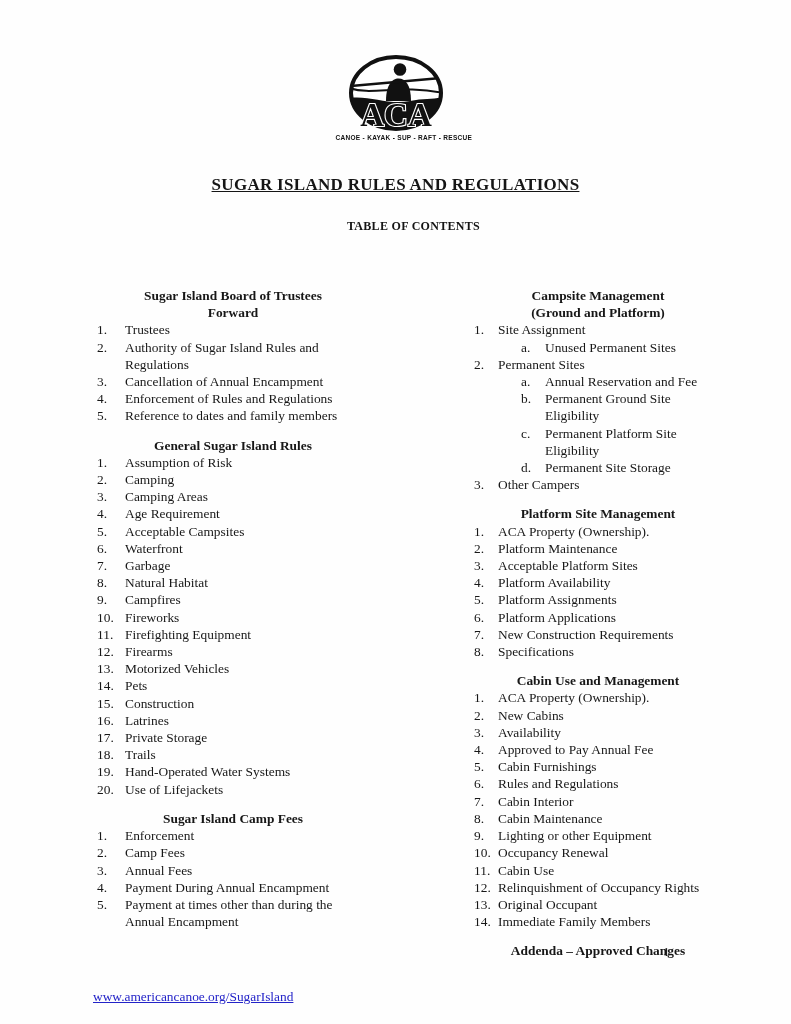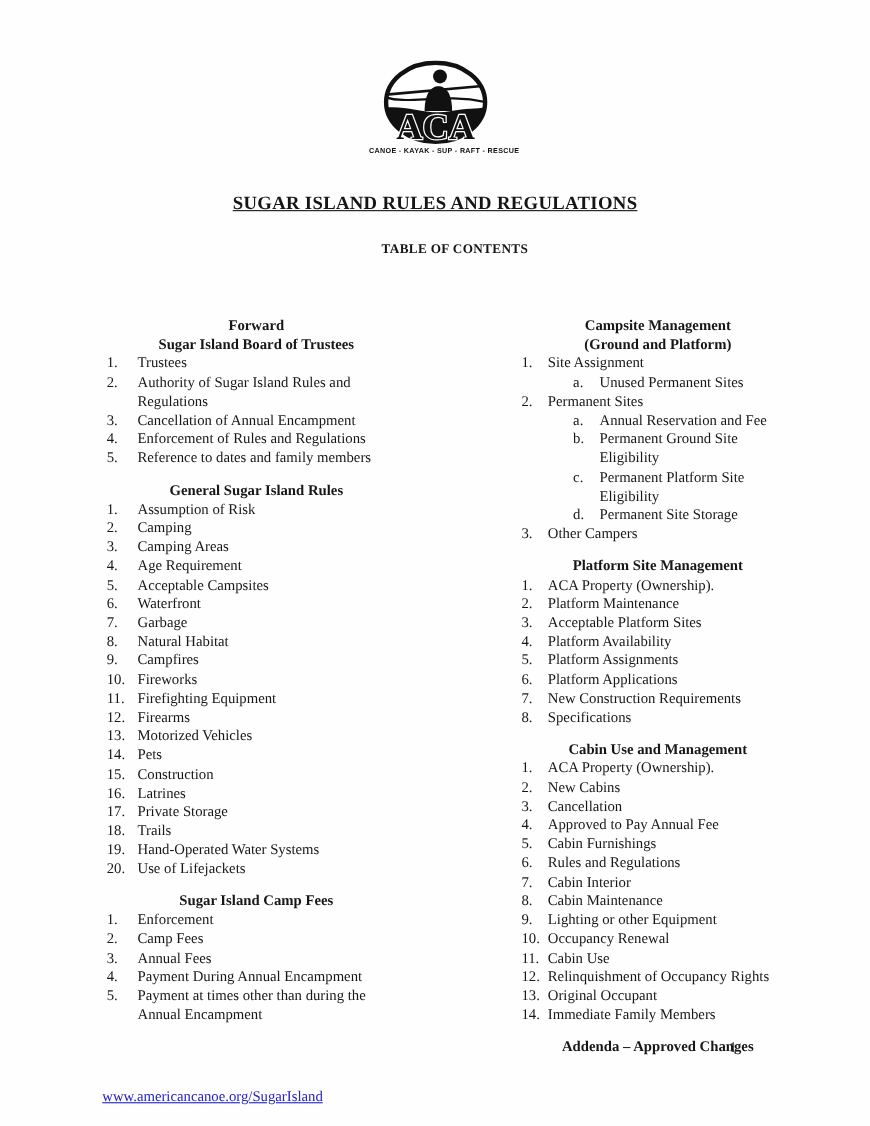--- a/index.html
+++ b/index.html
@@ -134,22 +134,22 @@
     </svg>
     <div class="logo-caption">CANOE - KAYAK - SUP - RAFT - RESCUE</div>
   </div>
 
   <div class="doc-title">SUGAR ISLAND RULES AND REGULATIONS</div>
   <div class="doc-subtitle">TABLE OF CONTENTS</div>
 
   <div class="columns">
     <div class="col col-left" id="col-left">
         <div class="section">
+          <div class="sec-heading">Sugar Island Board of Trustees</div>
           <div class="sec-heading">Forward</div>
-          <div class="sec-heading">Sugar Island Board of Trustees</div>
           <div class="item">
             <span class="num">1.</span>
             <span class="txt">Trustees</span>
           </div>
           <div class="item">
             <span class="num">2.</span>
             <span class="txt">Authority of Sugar Island Rules and Regulations</span>
           </div>
           <div class="item">
             <span class="num">3.</span>
@@ -348,21 +348,21 @@
           <div class="item">
             <span class="num">1.</span>
             <span class="txt">ACA Property (Ownership).</span>
           </div>
           <div class="item">
             <span class="num">2.</span>
             <span class="txt">New Cabins</span>
           </div>
           <div class="item">
             <span class="num">3.</span>
-            <span class="txt">Cancellation</span>
+            <span class="txt">Availability</span>
           </div>
           <div class="item">
             <span class="num">4.</span>
             <span class="txt">Approved to Pay Annual Fee</span>
           </div>
           <div class="item">
             <span class="num">5.</span>
             <span class="txt">Cabin Furnishings</span>
           </div>
           <div class="item">

